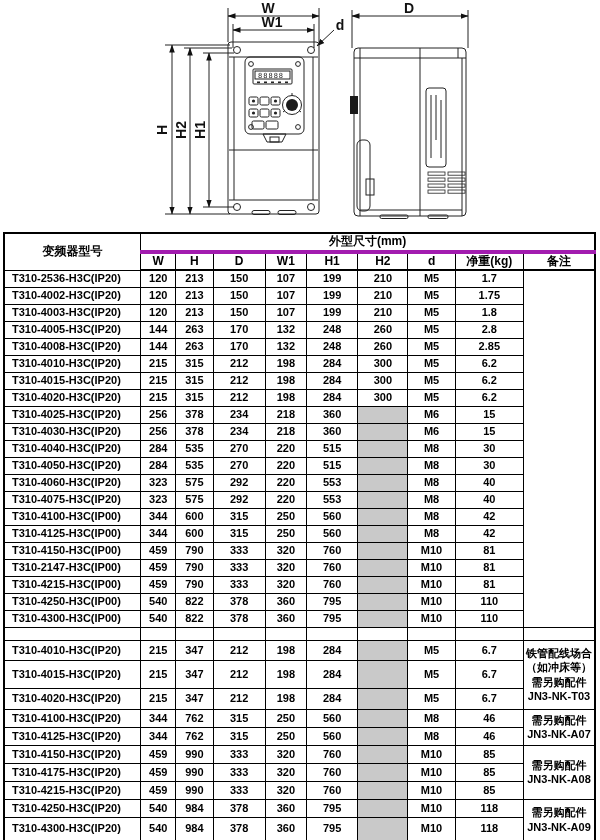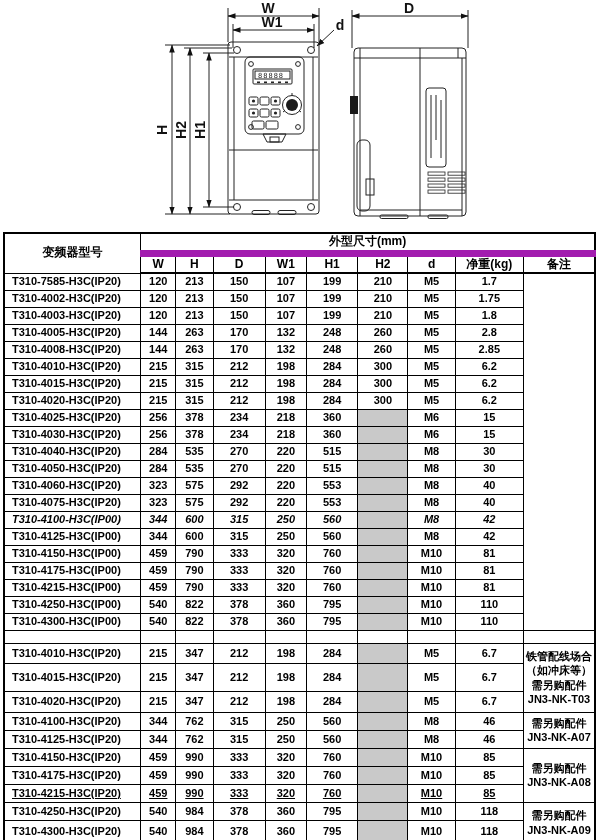--- a/index.html
+++ b/index.html
@@ -187,37 +187,37 @@
       <col style="width:41px">
         <col style="width:51px">
         <col style="width:50px">
         <col style="width:47px">
       <col style="width:68px">
         <col style="width:71px">
     </colgroup>
     <thead>
       <tr class="top">
         <th rowspan="2">变频器型号</th>
-        <th colspan="9" style="border-bottom:7px solid #a21caf;">外型尺寸(mm)</th>
+        <th colspan="9" style="border-bottom:4px solid #a21caf;">外型尺寸(mm)</th>
       </tr>
       <tr class="sub" id="subhead">
           <th>W</th>
           <th>H</th>
           <th>D</th>
           <th>W1</th>
           <th>H1</th>
           <th>H2</th>
           <th>d</th>
           <th>净重(kg)</th>
           <th>备注</th>
         </tr>
     </thead>
     <tbody id="tbody">
         <tr style="height: 17px;">
-          <td class="model">T310-7585-H3C(IP20)</td>
+          <td class="model">T310-2536-H3C(IP20)</td>
           <td>120</td>
           <td>213</td>
           <td>150</td>
           <td>107</td>
           <td>199</td>
           <td>210</td>
           <td>M5</td>
           <td>1.7</td>
           <td rowspan="21"></td>
         </tr>
@@ -357,21 +357,21 @@
           <td class="model">T310-4075-H3C(IP20)</td>
           <td>323</td>
           <td>575</td>
           <td>292</td>
           <td>220</td>
           <td>553</td>
           <td class="gray"></td>
           <td>M8</td>
           <td>40</td>
         </tr>
-        <tr style="height: 17px; font-style: italic;">
+        <tr style="height: 17px;">
           <td class="model">T310-4100-H3C(IP00)</td>
           <td>344</td>
           <td>600</td>
           <td>315</td>
           <td>250</td>
           <td>560</td>
           <td class="gray"></td>
           <td>M8</td>
           <td>42</td>
         </tr>
@@ -391,21 +391,21 @@
           <td>459</td>
           <td>790</td>
           <td>333</td>
           <td>320</td>
           <td>760</td>
           <td class="gray"></td>
           <td>M10</td>
           <td>81</td>
         </tr>
         <tr style="height: 17px;">
-          <td class="model">T310-4175-H3C(IP00)</td>
+          <td class="model">T310-2147-H3C(IP00)</td>
           <td>459</td>
           <td>790</td>
           <td>333</td>
           <td>320</td>
           <td>760</td>
           <td class="gray"></td>
           <td>M10</td>
           <td>81</td>
         </tr>
         <tr style="height: 17px;">
@@ -537,21 +537,21 @@
           <td class="model">T310-4175-H3C(IP20)</td>
           <td>459</td>
           <td>990</td>
           <td>333</td>
           <td>320</td>
           <td>760</td>
           <td class="gray"></td>
           <td>M10</td>
           <td>85</td>
         </tr>
-        <tr style="height: 18px; text-decoration: underline;">
+        <tr style="height: 18px;">
           <td class="model">T310-4215-H3C(IP20)</td>
           <td>459</td>
           <td>990</td>
           <td>333</td>
           <td>320</td>
           <td>760</td>
           <td class="gray"></td>
           <td>M10</td>
           <td>85</td>
         </tr>

